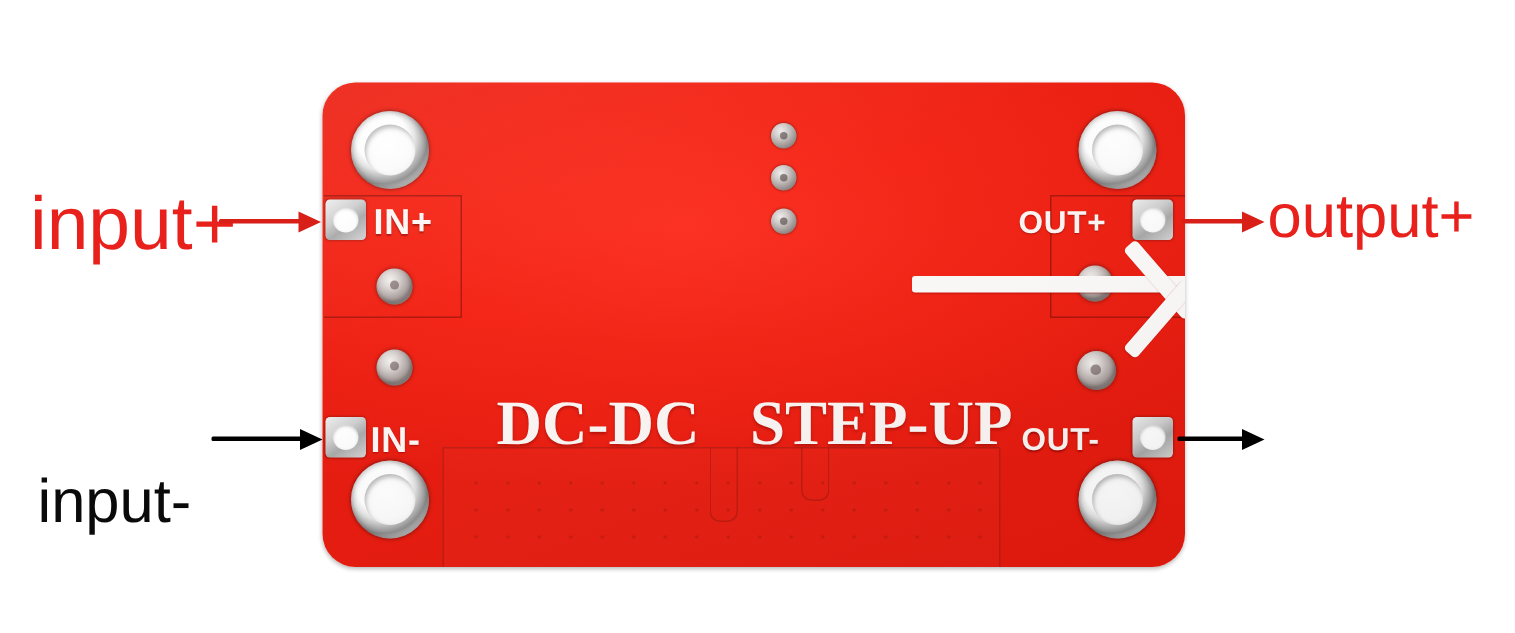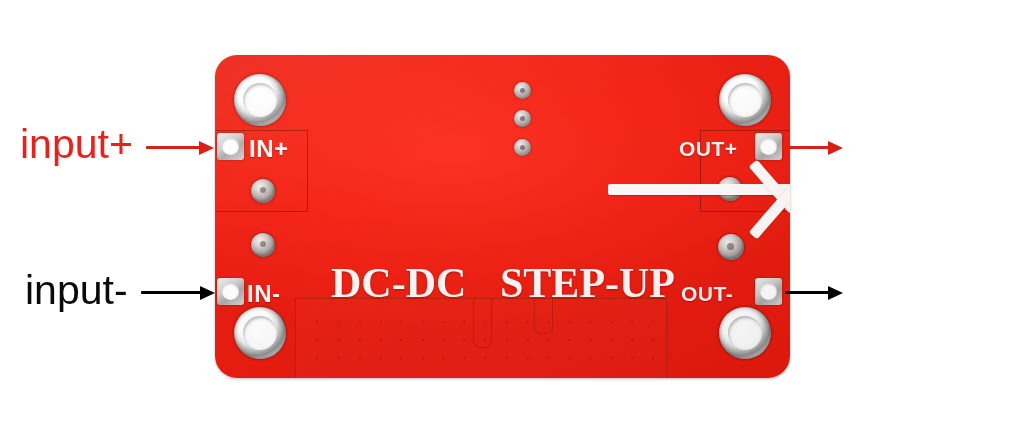--- a/index.html
+++ b/index.html
@@ -155,21 +155,21 @@
 
   
   .anno{
     position:absolute;
     white-space:nowrap;
     font-family:"Liberation Sans", sans-serif;
     font-weight:400;
     line-height:1;
   }
   .anno-red{color:#e8211c;}
-  .anno-black{color:#0a0a0a;}
+  .anno-black{color:#0a0a0a;margin-top:44px;}
 
   .ar{position:absolute;height:0;}
   .ar .line{position:absolute;left:0;top:0;height:3px;border-radius:1px;}
   .ar .tip{
     position:absolute;top:-5.5px;width:0;height:0;
     border-top:7px solid transparent;border-bottom:7px solid transparent;
   }
   .ar-red .line{background:#d81f18;}
   .ar-red .tip{border-left:15px solid #d81f18;}
   .ar-black .line{background:#000000;}
@@ -220,32 +220,33 @@
       <span class="ah-up"></span>
       <span class="ah-dn"></span>
     </div>
 
     <span class="boardtext" style="left:116px;top:207px;font-size:42px;letter-spacing:0px;">DC-DC</span>
     <span class="boardtext" style="left:285px;top:207px;font-size:42px;letter-spacing:0px;">STEP-UP</span>
 
     <div class="board-sheen"></div>
   </div>
 
-  <span class="anno anno-red" style="left:20px;top:124px;font-size:41px;">input+</span>
+  <span class="anno anno-red" style="left:20px;top:124px;font-size:50px;">input+</span>
   <div class="ar ar-red" style="left:146px;top:146px;width:68px;">
     <div class="line" style="width:54px;"></div>
     <div class="tip" style="left:53px;"></div>
   </div>
 
   <span class="anno anno-black" style="left:25px;top:270px;font-size:41px;">input-</span>
   <div class="ar ar-black" style="left:141px;top:291px;width:74px;">
     <div class="line" style="width:60px;"></div>
     <div class="tip" style="left:59px;"></div>
   </div>
 
+  <span class="anno anno-red" style="left:845px;top:124px;font-size:41px;">output+</span>
   <div class="ar ar-red" style="left:788px;top:146px;width:55px;">
     <div class="line" style="width:41px;"></div>
     <div class="tip" style="left:40px;"></div>
   </div>
 
   <div class="ar ar-black" style="left:785px;top:291px;width:58px;">
     <div class="line" style="width:44px;"></div>
     <div class="tip" style="left:43px;"></div>
   </div>
 

